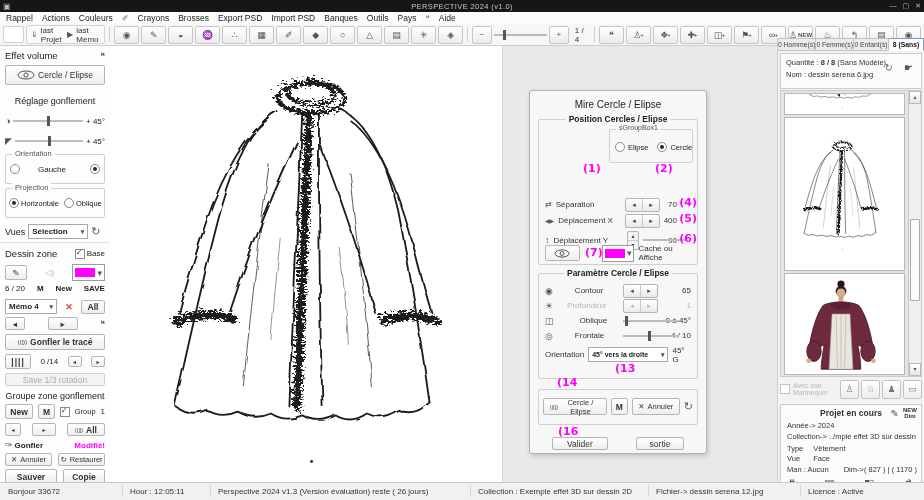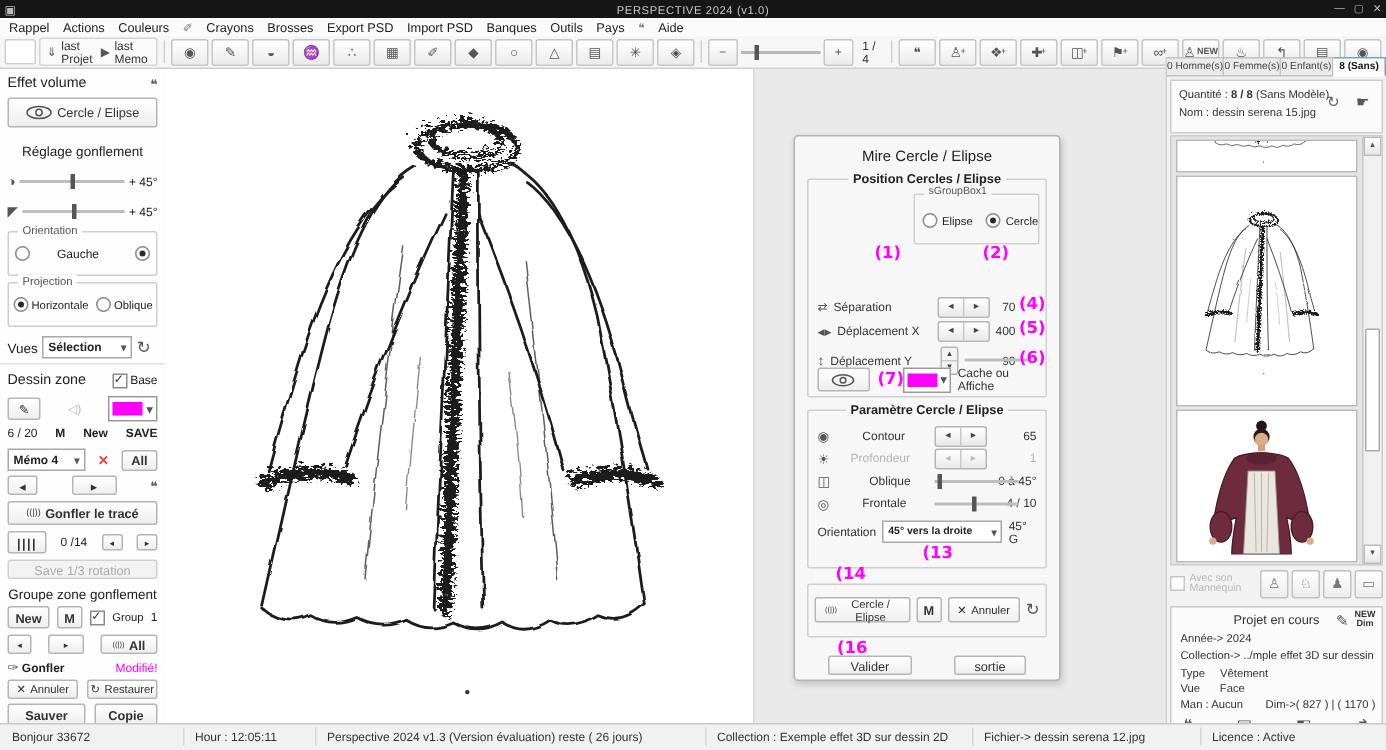--- a/index.html
+++ b/index.html
@@ -56,21 +56,21 @@
   .gb{position:absolute;border:1px solid #cfcfcf;border-radius:2px;}
   .gbt{position:absolute;top:-6px;left:6px;background:inherit;padding:0 3px;font-size:7.5px;color:#555;white-space:nowrap;}
   .gbt-c{left:50%;transform:translateX(-50%);font-weight:bold;font-size:8.5px;color:#222;}
   .tag{position:absolute;color:#ff00ff;font-weight:bold;font-size:11px;font-family:"DejaVu Sans",sans-serif;}
   .eyesvg{flex:none;}
   
   .left-panel{position:absolute;left:0;top:46px;width:110px;bottom:17px;background:#fdfdfd;border-right:1px solid #cfcfcf;}
   .lp{position:absolute;left:5px;right:5px;display:flex;align-items:center;gap:3px;}
   .lp-h{font-size:9.5px;color:#222;}
   .sepline{position:absolute;left:0;right:0;height:1px;background:#e0e0e0;}
-  .magenta{color:#ff00ff;font-weight:normal;}
+  .magenta{color:#ff00ff;font-weight:bold;}
   .redx{color:#e04545;font-weight:bold;font-size:9px;}
   
   .canvas{position:absolute;left:110px;top:46px;width:392px;bottom:17px;background:#fff;}
   
   .mid{position:absolute;left:502px;top:46px;width:276px;bottom:17px;background:#e9e9e9;border-left:1px solid #d8d8d8;}
   .dialog{position:absolute;left:26px;top:44px;width:176px;height:362px;background:#f7f7f7;border:1px solid #b2b2b2;
           border-radius:3px;box-shadow:1px 2px 5px rgba(0,0,0,.18);}
   .dialog .gb{background:#f7f7f7;}
   .dlg-title{position:absolute;top:8px;left:0;right:0;text-align:center;font-size:10px;color:#222;}
   .drow{position:absolute;left:6px;right:6px;height:13px;display:flex;align-items:center;gap:4px;}
@@ -92,21 +92,21 @@
   .thumb{position:absolute;left:3px;right:16px;background:#fff;border:1px solid #b8b8b8;overflow:hidden;}
   .vscroll{position:absolute;right:0;top:0;bottom:0;width:12px;background:#f0f0f0;border-left:1px solid #c9c9c9;}
   .vscroll .arr{position:absolute;left:0;right:0;height:11px;border:1px solid #bbb;background:linear-gradient(#fff,#e7e7e7);
                 font-size:6px;text-align:center;line-height:10px;color:#555;}
   .vscroll .thm{position:absolute;left:1px;right:1px;top:45%;height:28%;border:1px solid #aaa;background:#fdfdfd;border-radius:1px;}
   .mrow{position:absolute;top:340px;left:2px;right:2px;height:22px;display:flex;align-items:center;gap:3px;}
   .mrow .lbl{color:#b9b9b9;font-size:7px;}
   .bustbtn{width:17px;height:17px;border:1px solid #c2c2c2;background:linear-gradient(#fff,#ececec);border-radius:2px;
            display:inline-flex;align-items:center;justify-content:center;font-size:9px;color:#777;}
   .pbox{position:absolute;top:366px;left:2px;right:2px;height:88px;background:#fbfbfb;border:1px solid #cccccc;font-size:7.5px;color:#333;}
-  .pbox .pt{position:absolute;top:3px;left:0;right:0;text-align:center;font-weight:normal;font-size:8.5px;}
+  .pbox .pt{position:absolute;top:3px;left:0;right:0;text-align:center;font-weight:bold;font-size:8.5px;}
   .pbox .newdim{position:absolute;right:4px;top:2px;text-align:center;font-size:6px;font-weight:bold;color:#333;line-height:6px;}
   .pbox .pencil{position:absolute;right:22px;top:3px;font-size:10px;color:#555;}
   .prow{position:absolute;left:6px;right:4px;}
   .picons{position:absolute;bottom:3px;left:8px;right:8px;display:flex;justify-content:space-between;font-size:11px;color:#555;}
   
   .statusbar{position:absolute;left:0;bottom:0;right:0;height:17px;background:#f1f1f1;border-top:1px solid #c8c8c8;
              font-size:8px;color:#333;}
   .st{position:absolute;top:4px;white-space:nowrap;}
   .stsep{position:absolute;top:2px;width:1px;height:12px;background:#d5d5d5;}
 </style>
@@ -586,21 +586,21 @@
       <span class="tab sel">8 (Sans)</span>
     </div>
     <div class="ibox">
       <div class="l1">
         <span>Quantité :</span>
         <span style="font-weight:bold">8 / 8</span>
         <span>(Sans Modèle)</span>
       </div>
       <div class="l2">
         <span>Nom :</span>
-        <span>dessin serena 15.jpg</span>
+        <span>dessin serena 6.jpg</span>
       </div>
       <span class="ic1">↻</span>
       <span class="ic2">☛</span>
     </div>
     <div class="thumbs">
       <div class="thumb" style="top:2px;height:20px">
         <svg width="112" height="20" viewBox="0 0 112 20">
             <use href="#coat" x="10" y="-82" width="92" height="100"></use>
           </svg>
       </div>

